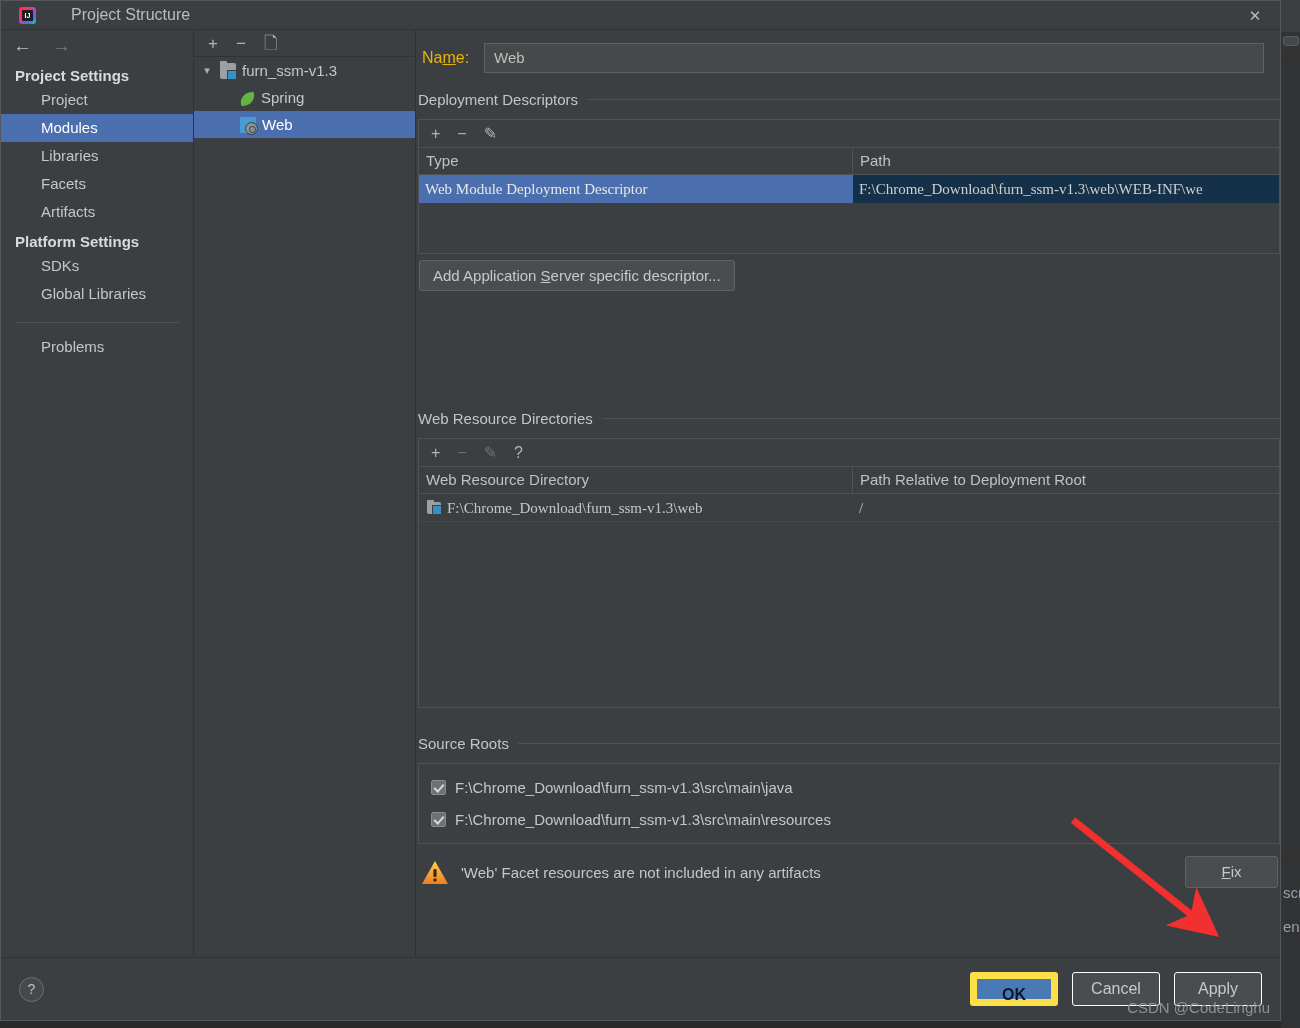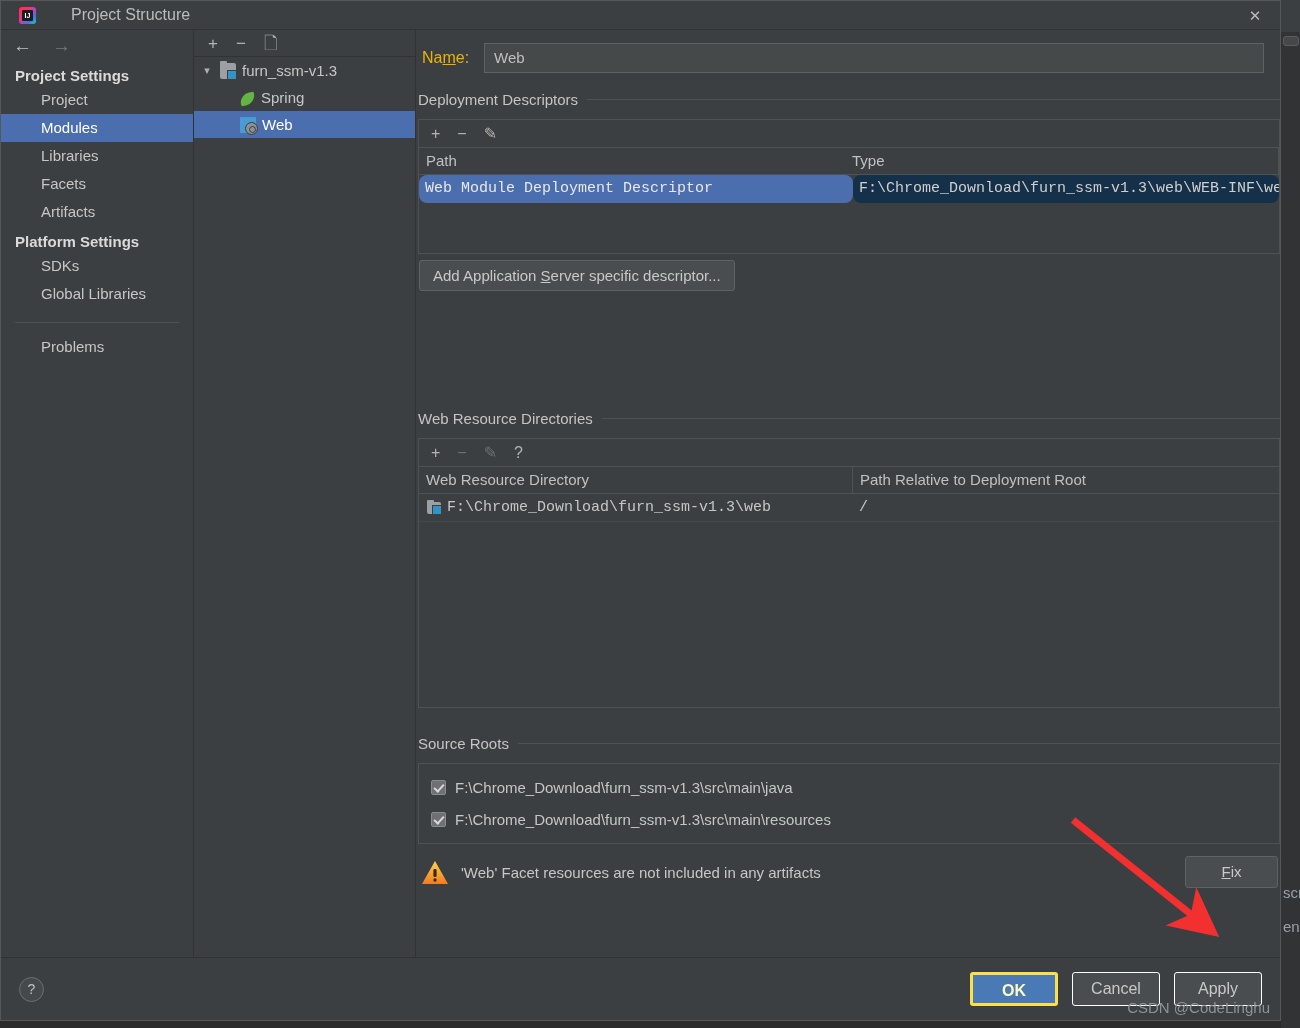--- a/index.html
+++ b/index.html
@@ -164,21 +164,21 @@
   .th {
     color: #c0c0c0; font-size: 15px; line-height: 26px; padding-left: 7px;
     font-family: "Liberation Sans", sans-serif; white-space: nowrap; overflow: hidden;
   }
   .th.col1 { width: 434px; flex: none; border-right: 1px solid #4f5254; }
   .th.col2 { flex: 1; }
 
   .trow { display: flex; height: 28px; flex: none; }
   .td {
     font-size: 15px; line-height: 28px; padding-left: 6px; color: #c6c6c6;
-    font-family: Liberation Mono, monospace; white-space: nowrap; overflow: hidden; border-radius: 8px;
+    font-family: Liberation Serif, serif; white-space: nowrap; overflow: hidden;
   }
   .td.col1 { width: 434px; flex: none; }
   .td.col2 { flex: 1; }
   .trow.selected .td.col1 { background: #4b6eaf; color: #e8e8e8; }
   .trow.selected .td.col2 { background: #15314a; color: #cfcfcf; }
   .tbody { flex: 1; }
 
   .btn {
     background: #4a4d4f; border: 1px solid #5e6264; border-radius: 3px;
     color: #c8c8c8; font-size: 15px; padding: 6px 13px;
@@ -220,21 +220,21 @@
   .help-btn {
     width: 25px; height: 25px; border-radius: 50%; border: 1px solid #6c6f71;
     background: #46494b; color: #c0c0c0; font-size: 14px; line-height: 23px;
     text-align: center; flex: none;
   }
   .fbtn {
     min-width: 88px; height: 34px; border-radius: 3px; font-size: 16px;
     line-height: 32px; text-align: center; margin-left: 14px;
     font-family: "Liberation Sans", sans-serif;
   }
-  .fbtn.primary { background: #4a7ab5; border: 3px solid #fde047; color: #fef9c3; font-weight: bold; }
+  .fbtn.primary { background: #4a7ab5; border: 7px solid #fde047; color: #0f172a; font-weight: bold; }
   .fbtn.normal { background: #4a4d4f; border: 1px solid #ffffff; color: #c8c8c8; }
 
   .watermark {
     position: absolute; right: 10px; bottom: 4px; color: #8f9295; font-size: 15px;
     font-family: "Liberation Sans", sans-serif;
   }
 
   
   .arrow-overlay { position: absolute; left: 0; top: 0; width: 1300px; height: 1028px; pointer-events: none; }
 </style>
@@ -329,22 +329,22 @@
           <span class="group-line"></span>
         </div>
 
         <div class="panel" style="margin:7px 0 0 2px;height:135px;">
           <div class="panel-toolbar">
             <span class="p-ico">+</span>
             <span class="p-ico">−</span>
             <span class="p-ico pencil">✎</span>
           </div>
           <div class="thead">
+            <div class="th col1">Type</div>
             <div class="th col2">Path</div>
-            <div class="th col1">Type</div>
           </div>
           <div class="tbody">
             <div class="trow selected">
               <div class="td col1">Web Module Deployment Descriptor</div>
               <div class="td col2">F:\Chrome_Download\furn_ssm-v1.3\web\WEB-INF\we</div>
             </div>
           </div>
         </div>
 
         <div style="padding:13px 0 0 3px;flex:none;">

